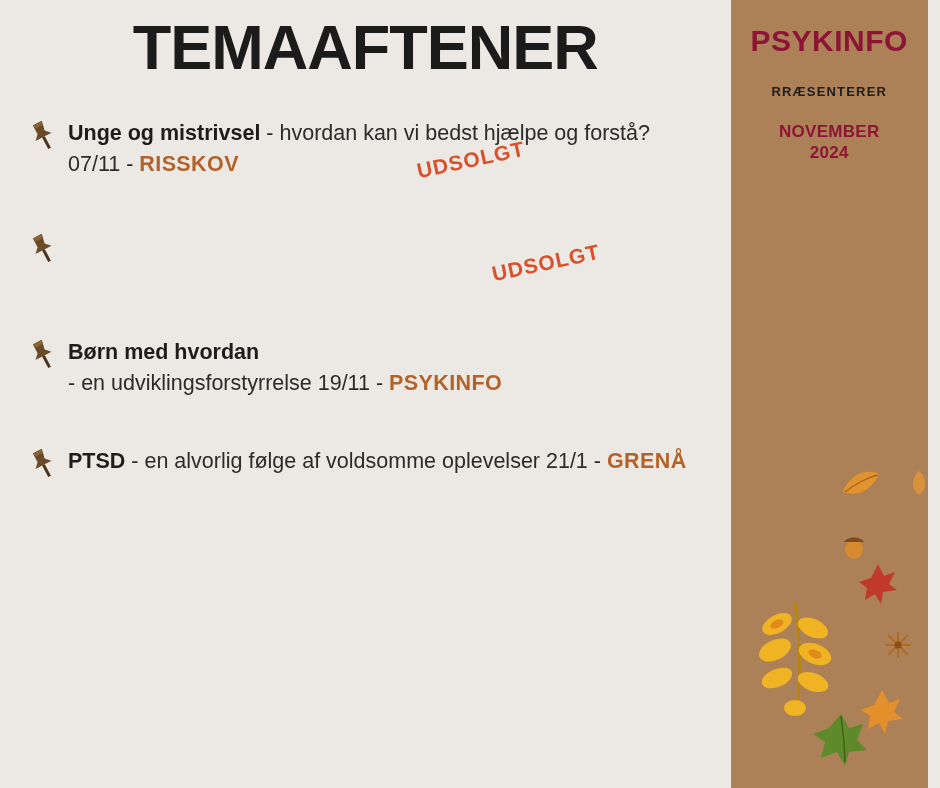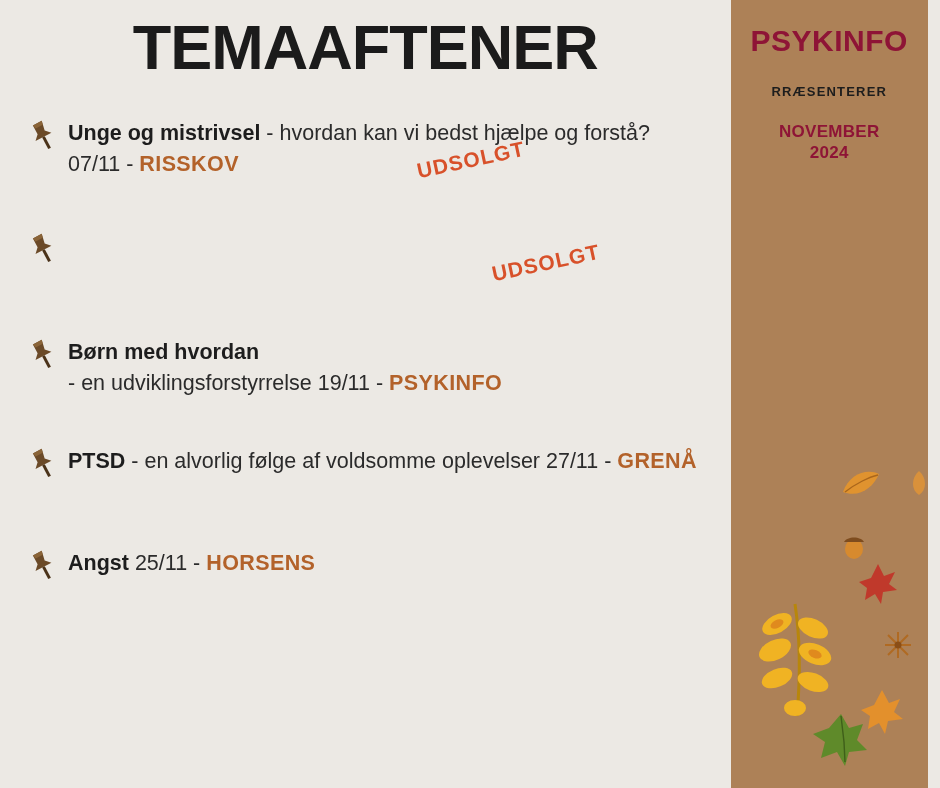--- a/index.html
+++ b/index.html
@@ -215,38 +215,24 @@
         <span class="pin-icon">
           <svg width="34" height="32" viewBox="0 0 34 32">
             <g transform="rotate(-28 17 16)">
               <path d="M13 2 L23 2 L21 12 L26 17 L8 17 L13 12 Z" fill="#6b4a28"></path>
               <rect x="15.5" y="17" width="3" height="13" fill="#4a3219"></rect>
               <path d="M13 2 L23 2 L22 6 L14 6 Z" fill="#8a6438"></path>
             </g>
           </svg>
         </span>
         <div class="line">
-          <span class="bold">PTSD</span><span> - en alvorlig følge af voldsomme oplevelser 27/11 - </span><span class="city">GRENÅ</span>
+          <span class="bold">PTSD</span><span> - en alvorlig følge af voldsomme oplevelser 21/1 - </span><span class="city">GRENÅ</span>
         </div>
       </div>
 
-      <div class="event" id="event-5">
-        <span class="pin-icon">
-          <svg width="34" height="32" viewBox="0 0 34 32">
-            <g transform="rotate(-28 17 16)">
-              <path d="M13 2 L23 2 L21 12 L26 17 L8 17 L13 12 Z" fill="#6b4a28"></path>
-              <rect x="15.5" y="17" width="3" height="13" fill="#4a3219"></rect>
-              <path d="M13 2 L23 2 L22 6 L14 6 Z" fill="#8a6438"></path>
-            </g>
-          </svg>
-        </span>
-        <div class="line">
-          <span class="bold">Angst</span><span> 25/11 - </span><span class="city">HORSENS</span>
-        </div>
-      </div>
 
     </div>
   </div>
 
   <div class="right">
 
     <div class="brand">
       <div>PSYKINFO</div>
     </div>
 

